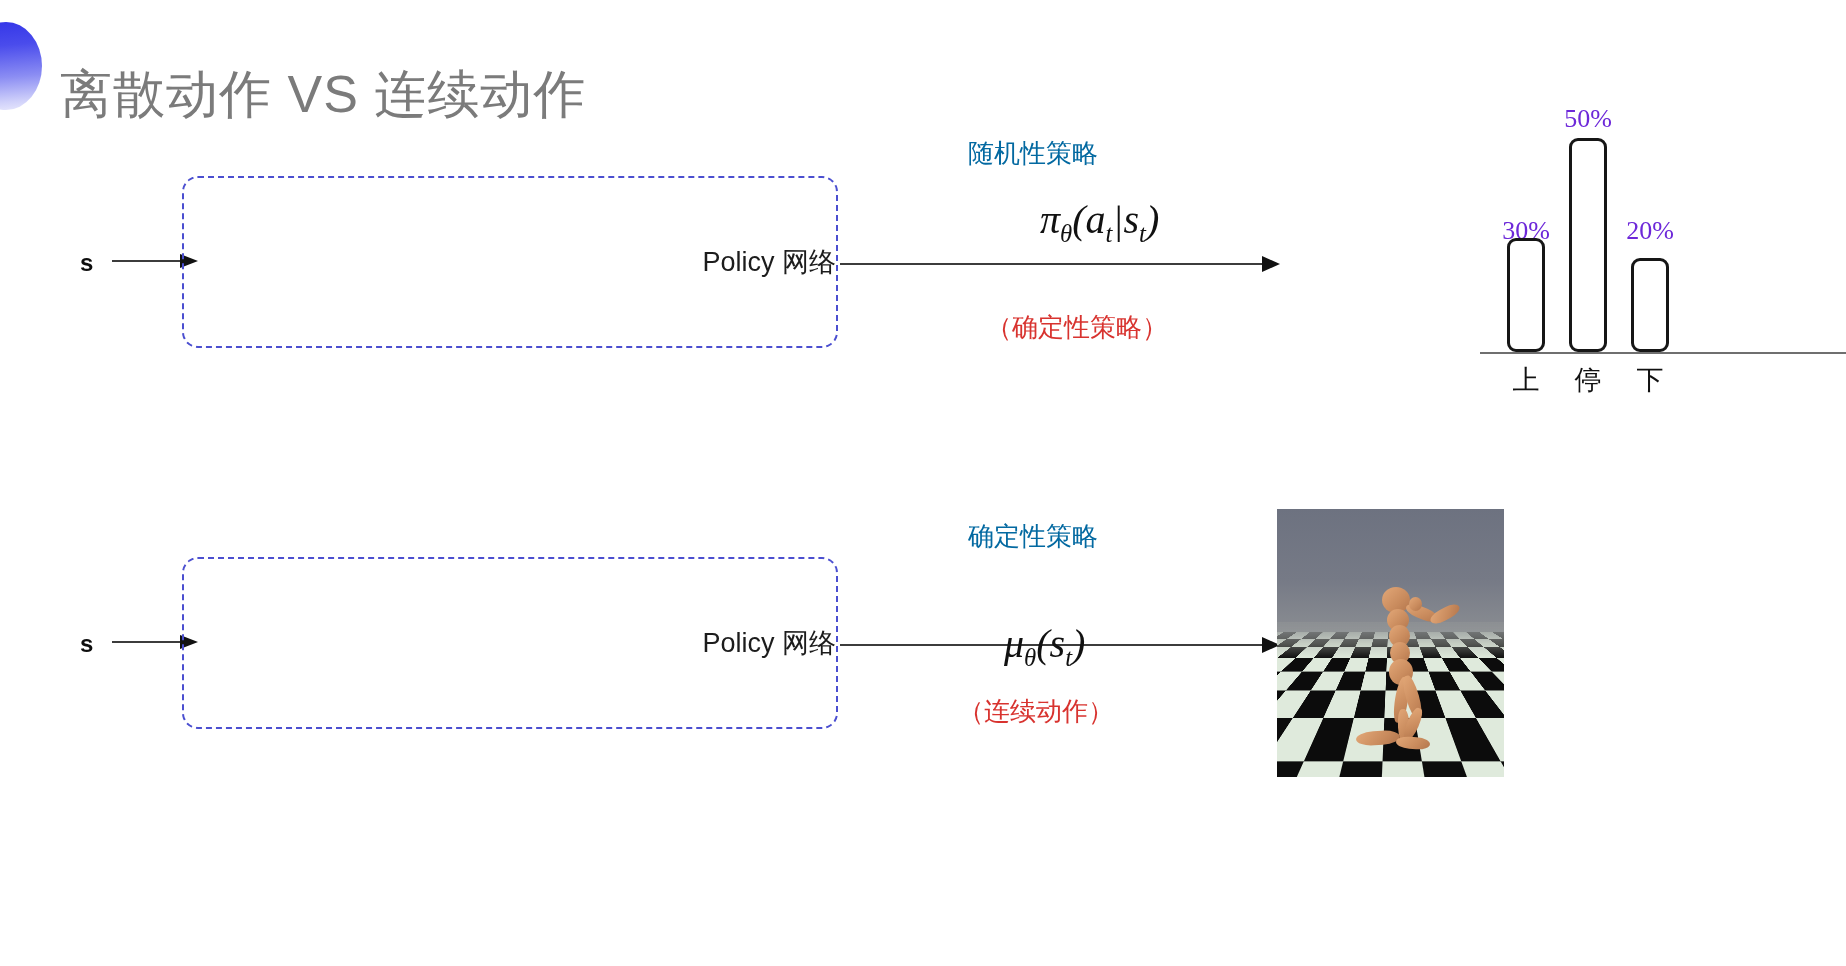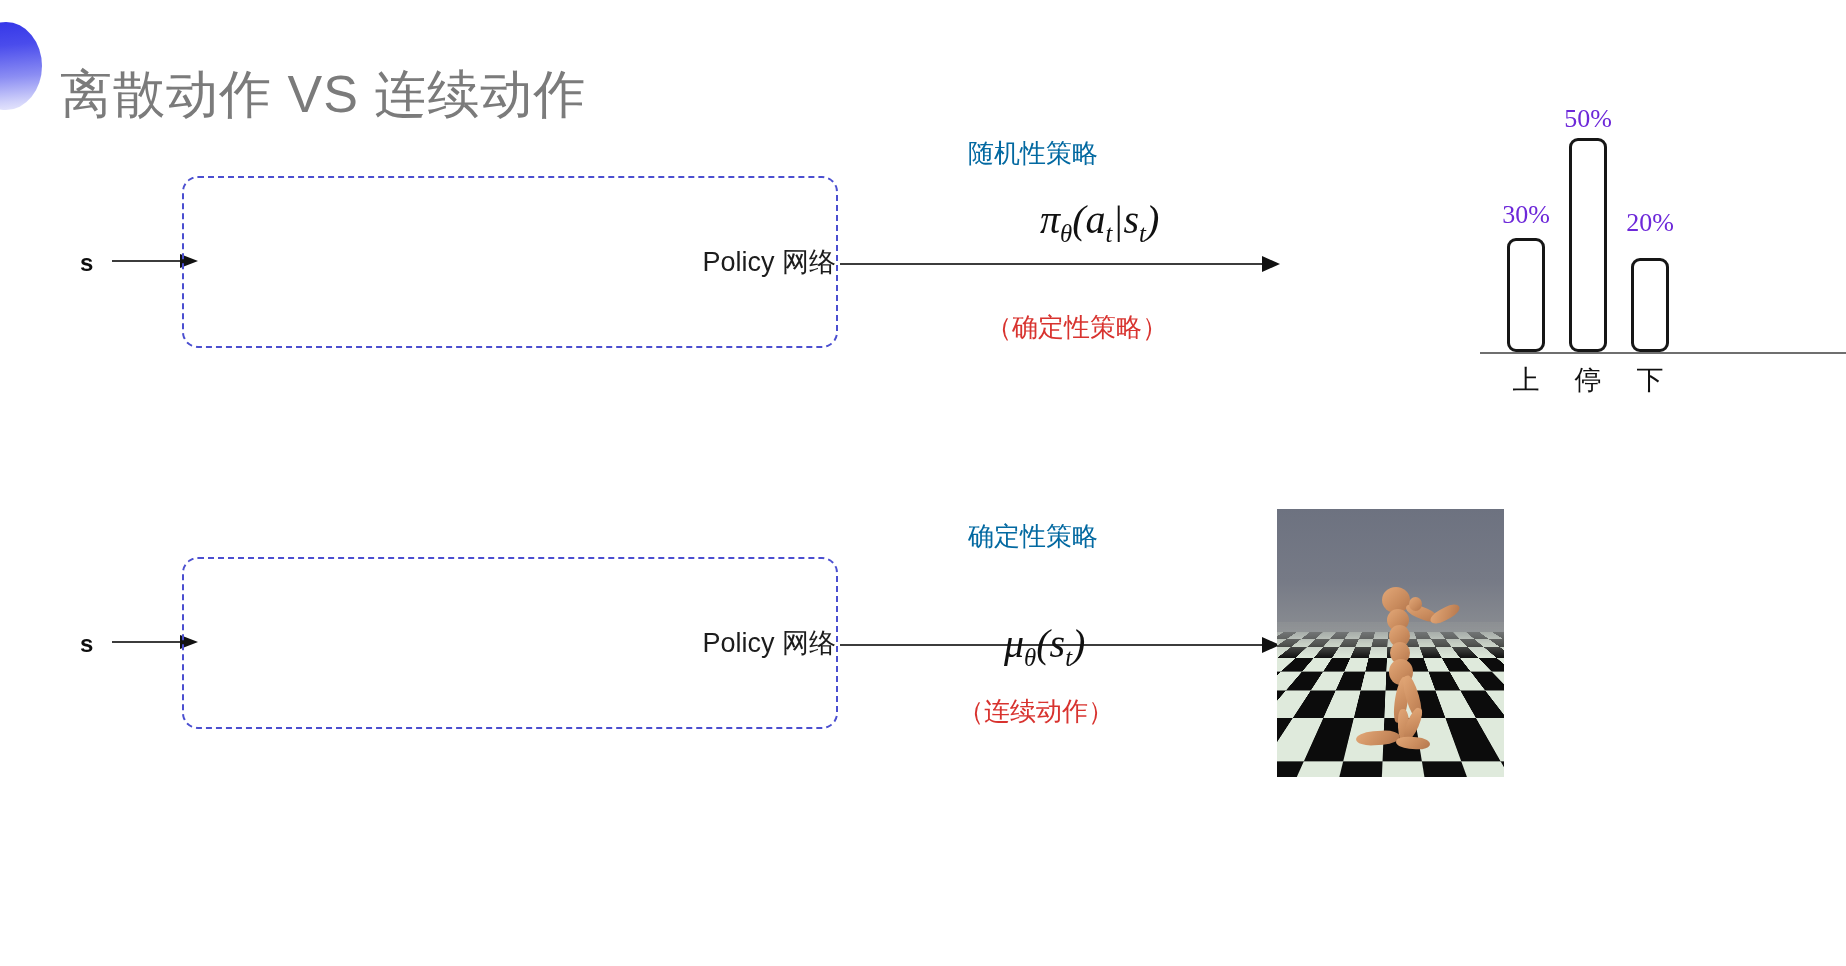--- a/index.html
+++ b/index.html
@@ -192,23 +192,23 @@
 <div class="policy-name" style="left:968px; top:136px;">随机性策略</div>
 
 <div class="policy-formula" style="left:1012px; top:196px;margin-left:28px;">
   <span>π</span><span class="sub">θ</span><span>(a</span><span class="sub">t</span><span>|s</span><span class="sub">t</span><span>)</span>
 </div>
 
 <div class="action-note" style="left:986px; top:310px;">（确定性策略）</div>
 
 <div id="bar-chart">
 
-  <div class="bar-value" style="left:46px; top:104px;">30%</div>
+  <div class="bar-value" style="left:46px; top:120px;">30%</div>
   <div class="bar-value" style="left:108px; top:8px;">50%</div>
-  <div class="bar-value" style="left:170px; top:112px;">20%</div>
+  <div class="bar-value" style="left:170px; top:120px;">20%</div>
 
   <div class="bar-rect" style="left:46px; top:142px; width:38px; height:114px;"></div>
   <div class="bar-rect" style="left:108px; top:42px; width:38px; height:214px;"></div>
   <div class="bar-rect" style="left:170px; top:162px; width:38px; height:94px;"></div>
 
   <div id="bar-axis" style="top:256px;"></div>
 
   <div class="bar-cat" style="left:46px; top:266px;">上</div>
   <div class="bar-cat" style="left:108px; top:266px;">停</div>
   <div class="bar-cat" style="left:170px; top:266px;">下</div>

